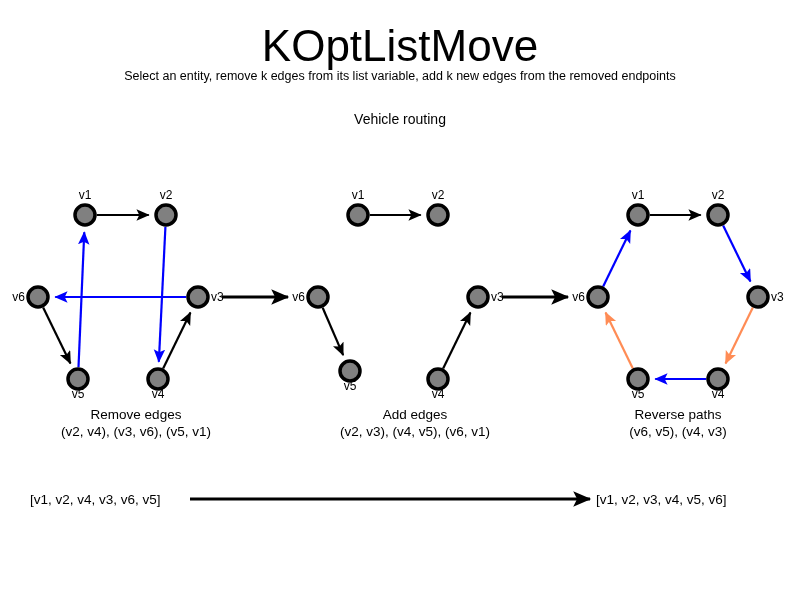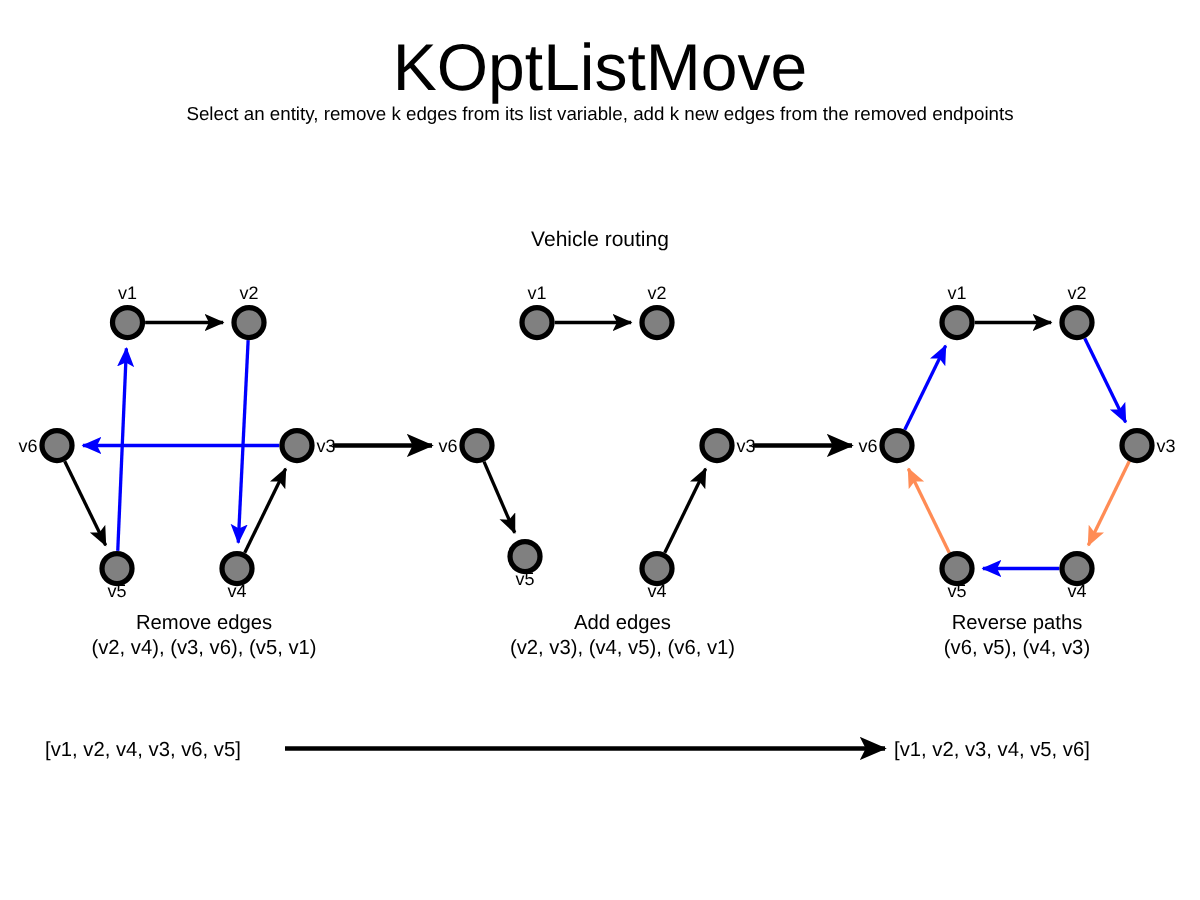--- a/index.html
+++ b/index.html
@@ -41,21 +41,20 @@
     line-height: 16px;
   }
   .section-label {
     position: absolute;
     top: 110px;
     left: 0;
     width: 800px;
     text-align: center;
     font-size: 14px;
     line-height: 18px;
-    margin-top: 40px;
   }
   #diagram {
     position: absolute;
     top: 0;
     left: 0;
   }
   svg text {
     font-family: "Liberation Sans", sans-serif;
     fill: #000000;
   }

